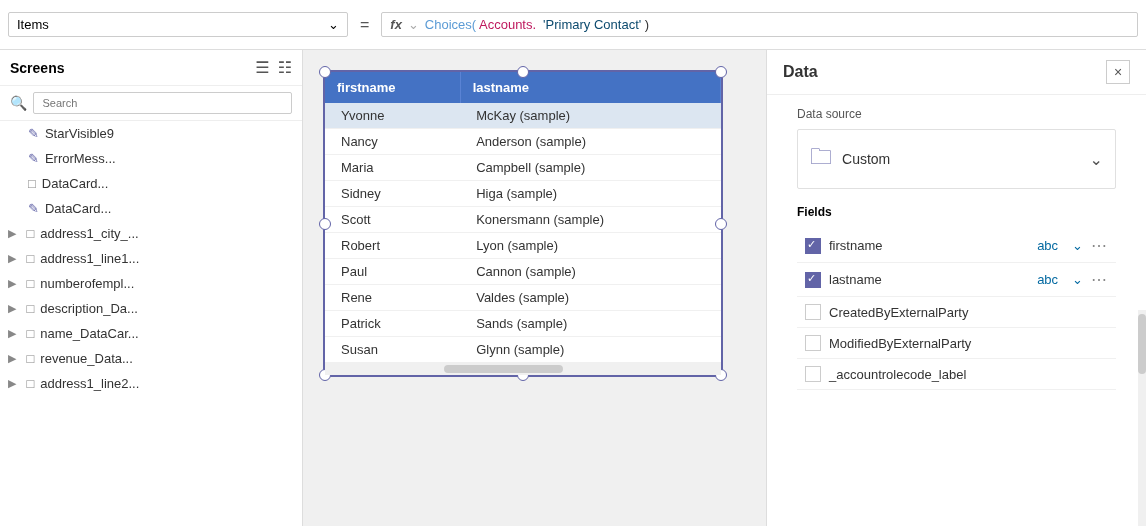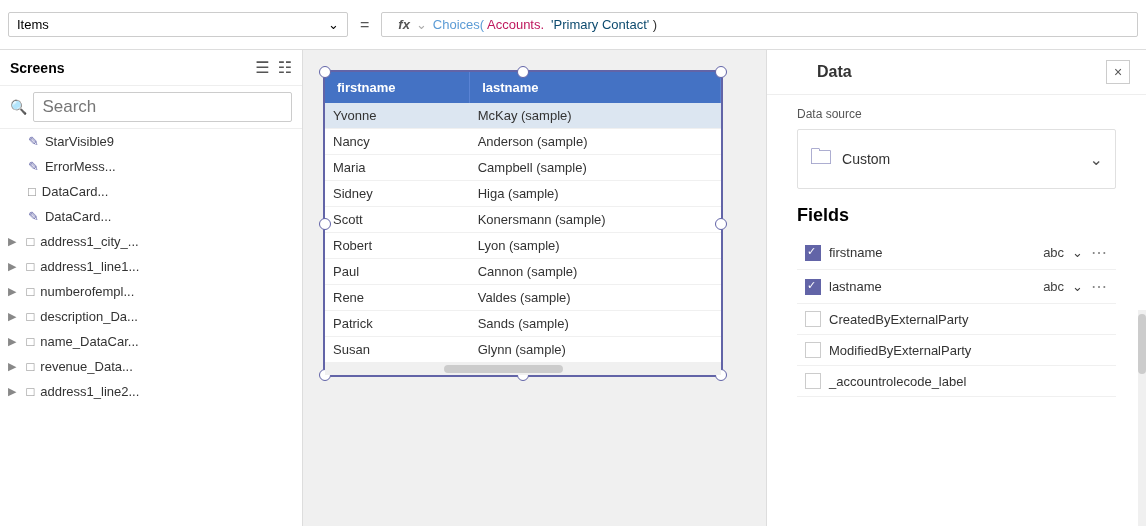--- a/index.html
+++ b/index.html
@@ -29,21 +29,21 @@
     .equals-sign {
       color: #555;
       font-size: 16px;
       padding: 0 4px;
     }
     .formula-bar {
       display: flex;
       align-items: center;
       border: 1px solid #ccc;
       border-radius: 2px;
-      padding: 4px 16px;
+      padding: 4px 8px;
       flex: 1;
       background: #fff;
       gap: 6px;
     }
     .formula-fx {
       color: #555;
       font-style: italic;
       font-weight: bold;
       cursor: pointer;
     }
@@ -95,21 +95,21 @@
       align-items: center;
       padding: 6px 10px;
       border-bottom: 1px solid #eee;
       gap: 6px;
     }
     .search-input {
       border: 1px solid #ccc;
       border-radius: 2px;
       padding: 4px 8px;
       width: 100%;
-      font-size: 17px;
+      font-size: 11px;
     }
     .search-icon-char { color: #888; font-size: 14px; }
     .sidebar-items {
       overflow-y: auto;
       flex: 1;
     }
     .sidebar-item {
       display: flex;
       align-items: center;
       padding: 5px 12px;
@@ -159,21 +159,21 @@
 
     .gallery-table { width: 100%; border-collapse: collapse; }
     .gallery-header { background: #4472c4; color: #fff; }
     .gallery-header th {
       padding: 8px 12px;
       text-align: left;
       font-weight: 600;
       border-right: 1px solid #5a83d4;
     }
     .gallery-row td {
-      padding: 5px 8px;
+      padding: 5px 16px;
       border-bottom: 1px solid #f0f0f0;
       color: #333;
     }
     .gallery-row:first-child { background: #dce6f1; }
     .gallery-row:first-child td { color: #333; }
     .gallery-scrollbar {
       height: 12px;
       background: #f0f0f0;
       display: flex;
       align-items: center;
@@ -198,21 +198,21 @@
       flex-direction: column;
       overflow: hidden;
     }
     .right-panel-header {
       display: flex;
       align-items: center;
       justify-content: space-between;
       padding: 10px 16px;
       border-bottom: 1px solid #eee;
     }
-    .right-panel-title { font-size: 16px; font-weight: 600; color: #333; margin-left: 34px; }
+    .right-panel-title { font-size: 16px; font-weight: 600; color: #333; }
     .close-btn {
       cursor: pointer;
       border: 1px solid #ccc;
       background: #fff;
       width: 24px; height: 24px;
       display: flex; align-items: center; justify-content: center;
       font-size: 14px; color: #555;
     }
     .right-panel-body { padding: 12px 30px; overflow-y: auto; flex: 1; }
     .section-label { font-size: 12px; color: #555; margin-bottom: 8px; font-weight: 500; }
@@ -225,21 +225,21 @@
       margin-bottom: 16px;
       cursor: pointer;
       justify-content: space-between;
     }
     .data-source-left { display: flex; align-items: center; gap: 10px; }
     .db-icon { font-size: 22px; color: #6264a7; }
     .data-source-name { font-size: 14px; color: #333; }
     .chevron-down { color: #555; font-size: 16px; }
 
     .fields-section { margin-top: 4px; }
-    .fields-title { font-size: 18px; font-weight: 600; margin-bottom: 10px; }
+    .fields-title { font-size: 12px; font-weight: 600; margin-bottom: 10px; }
     .field-row {
       display: flex;
       align-items: center;
       padding: 7px 8px;
       border-bottom: 1px solid #f0f0f0;
       gap: 8px;
     }
     .field-checkbox {
       width: 16px; height: 16px;
       border: 1px solid #ccc;
@@ -257,22 +257,22 @@
       color: #fff;
       font-size: 11px;
       position: absolute;
       top: -1px;
       left: 1px;
     }
     .field-name { flex: 1; color: #333; font-size: 13px; }
     .field-type {
       display: flex;
       align-items: center;
-      gap: 8px;
-      color: #404040;
+      gap: 14px;
+      color: #0369a1;
       font-size: 12px;
       cursor: pointer;
     }
     .field-more { color: #888; cursor: pointer; font-size: 16px; letter-spacing: 1px; }
 
     .right-scrollbar {
       width: 8px;
       background: #f0f0f0;
       position: absolute;
       right: 0;

